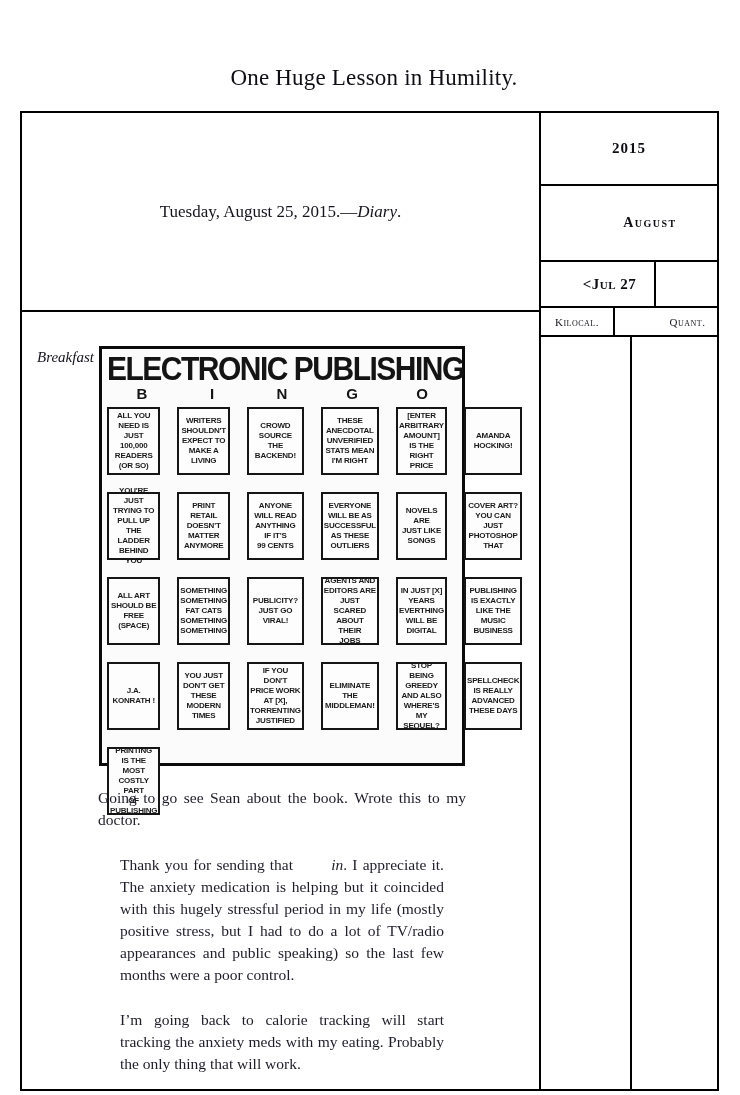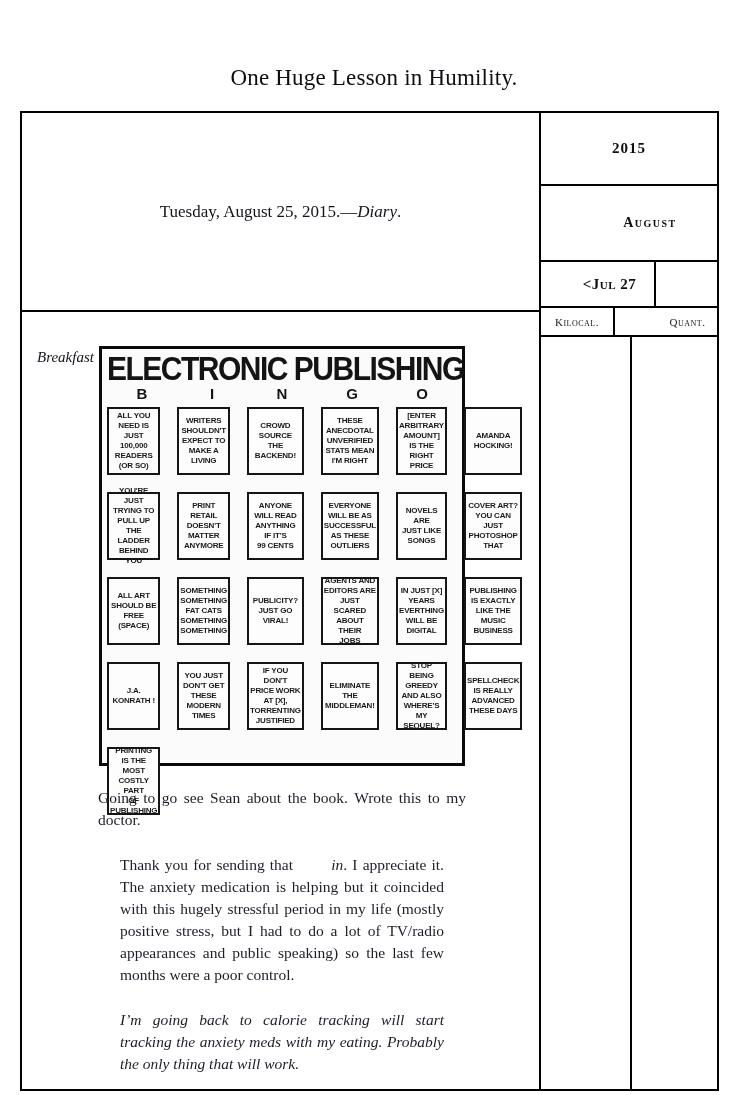--- a/index.html
+++ b/index.html
@@ -56,21 +56,21 @@
     letter-spacing:-0.2px; color:#1a1a1a; white-space:pre-line; padding:1px;
   }
 
   
   .entry-text {
     position:absolute; left:76px; top:475px; width:368px;
     font-size:15.5px; line-height:22px; text-align:justify; color:#1d1d28;
   }
   .entry-text p { margin:0 0 23px 0; }
   .blockquote { padding:0 22px; }
-  .blockquote p:last-child { margin-bottom:8px;font-style:italic; }
+  .blockquote p:last-child { margin-bottom:8px; }
   .entry-text i { font-style:italic;margin-left:33px; }
 
   
   .sidebar { flex:1; display:flex; flex-direction:column; font-family:"Liberation Serif", serif; }
   .sb-year {
     height:73px; border-bottom:2px solid #000;
     display:flex; align-items:center; justify-content:center;
     font-weight:bold; font-size:15px; letter-spacing:1px; color:#0e0e14;
   }
   .sb-month {

